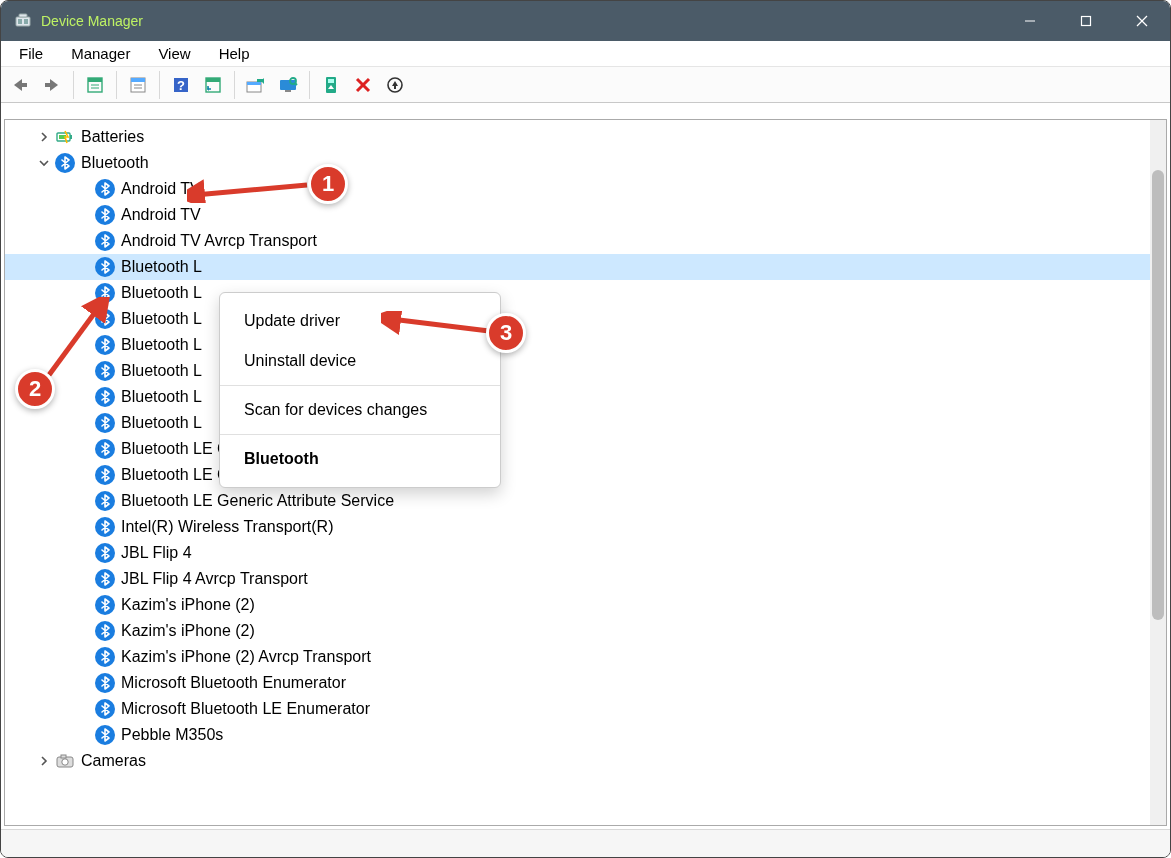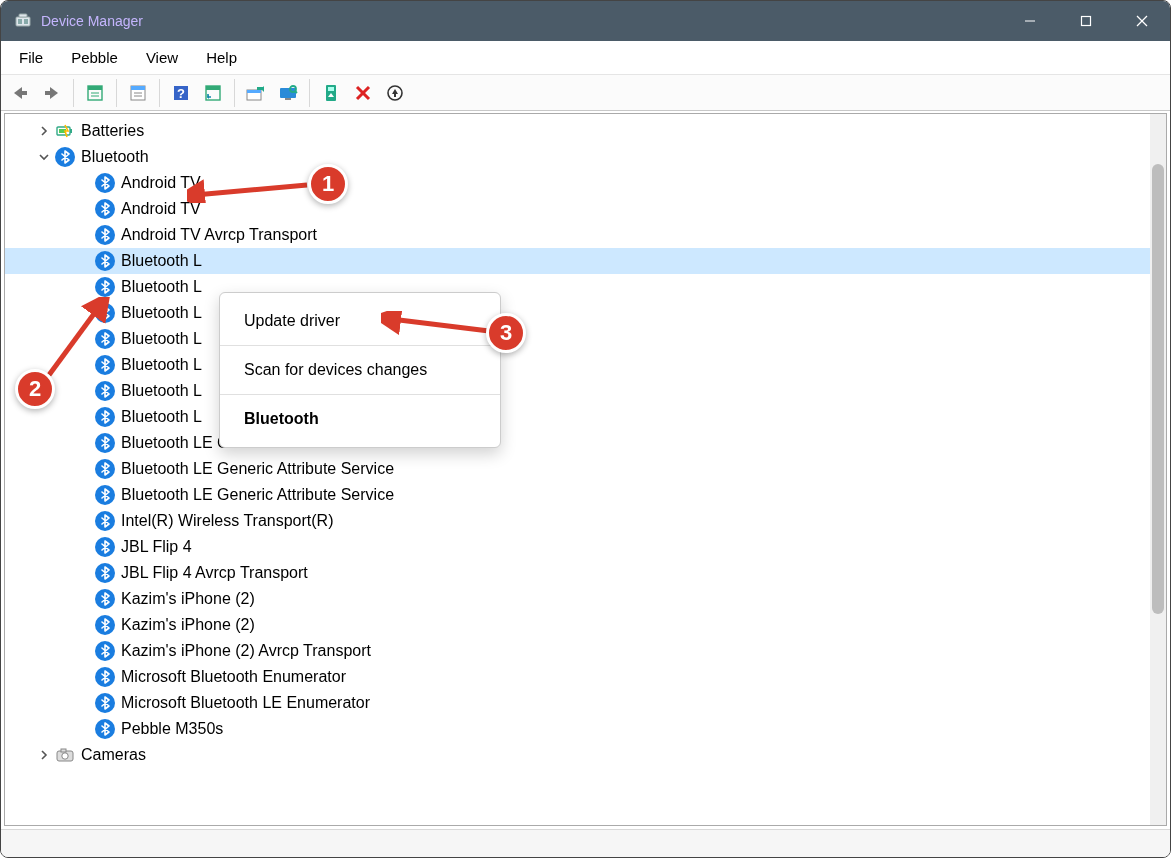--- a/index.html
+++ b/index.html
@@ -1,28 +1,28 @@
 <!DOCTYPE html>
 <html><head>
 <meta charset="utf-8">
 <style>
   * { box-sizing: border-box; }
   html, body { margin: 0; padding: 0; font-family: "Segoe UI", Tahoma, sans-serif; font-size: 15px; color: #000; }
   .window { width: 1171px; height: 858px; border: 1px solid #444; border-radius: 8px; overflow: hidden; position: relative; background: #fff; display: flex; flex-direction: column; }
-  .titlebar { height: 40px; background: #4b5b68; color: #c4b5fd; display: flex; align-items: center; user-select: none; }
+  .titlebar { height: 40px; background: #4b5b68; color: #bef264; display: flex; align-items: center; user-select: none; }
   .titlebar .app-icon { width: 16px; height: 16px; margin: 0 10px 0 14px; display: inline-block; }
   .titlebar .title { font-size: 14px; }
   .titlebar .spacer { flex: 1; }
   .titlebar .wbtn { width: 56px; height: 40px; display: flex; align-items: center; justify-content: center; }
-  .menubar { height: 34px; display: flex; align-items: center; padding: 0 4px; border-bottom: 1px solid #e5e5e5; font-size: 15px; }
+  .menubar { height: 26px; display: flex; align-items: center; padding: 0 4px; border-bottom: 1px solid #e5e5e5; font-size: 15px; }
   .menubar .menu-item { padding: 4px 14px; }
   .toolbar { height: 36px; display: flex; align-items: center; padding: 0 4px; border-bottom: 1px solid #c8c8c8; background: #fbfbfb; gap: 2px; }
   .toolbar .sep { width: 1px; height: 28px; background: #d8d8d8; margin: 0 4px; }
   .toolbar .tbtn { width: 30px; height: 28px; display: flex; align-items: center; justify-content: center; border-radius: 3px; }
-  .content-frame { flex: 1; border: 1px solid #aaa; margin: 2px 3px 3px 3px; display: flex; flex-direction: column; overflow: hidden; }
+  .content-frame { flex: 1; border: 1px solid #aaa; margin: 16px 3px 3px 3px; display: flex; flex-direction: column; overflow: hidden; }
   .tree-wrap { flex: 1; position: relative; overflow: hidden; }
   .tree { position: absolute; inset: 0 16px 0 0; padding: 4px 0 0 0; font-size: 16px; line-height: 1.2; overflow: hidden; }
   .scrollbar-track { position: absolute; right: 0; top: 0; bottom: 0; width: 16px; background: #f0f0f0; }
   .scrollbar-thumb { position: absolute; right: 2px; width: 12px; background: #bdbdbd; border-radius: 6px; top: 50px; height: 450px; }
   .node { display: flex; align-items: center; height: 26px; padding-left: 30px; white-space: nowrap; }
   .node .exp { width: 18px; height: 18px; display: flex; align-items: center; justify-content: center; color: #555; font-size: 11px; margin-right: 2px; }
   .node .ico { width: 20px; height: 20px; margin-right: 6px; display: flex; align-items: center; justify-content: center; }
   .leaf { display: flex; align-items: center; height: 26px; padding-left: 90px; white-space: nowrap; }
   .leaf .ico { width: 20px; height: 20px; margin-right: 6px; display: flex; align-items: center; justify-content: center; }
   .leaf.sel { background: #cde8ff; }
@@ -65,21 +65,21 @@
     <div class="wbtn">
       <svg width="12" height="12" viewBox="0 0 12 12">
           <line x1="1" y1="1" x2="11" y2="11" stroke="#fff" stroke-width="1.3"></line>
           <line x1="11" y1="1" x2="1" y2="11" stroke="#fff" stroke-width="1.3"></line>
         </svg>
     </div>
   </div>
 
   <div class="menubar">
     <div class="menu-item">File</div>
-    <div class="menu-item">Pebble</div>
+    <div class="menu-item">Manager</div>
     <div class="menu-item">View</div>
     <div class="menu-item">Help</div>
   </div>
 
   <div class="toolbar">
     <div class="tbtn">
         <svg width="20" height="16" viewBox="0 0 20 16">
           <path d="M12 2 L4 8 L12 14 Z" fill="#777"></path>
           <rect x="10" y="6" width="7" height="4" fill="#777"></rect>
         </svg>
@@ -436,20 +436,21 @@
       <div class="scrollbar-track">
         <div class="scrollbar-thumb"></div>
       </div>
     </div>
   </div>
 
   <div class="statusbar"></div>
 
   <div class="ctx-menu" id="ctx" style="left:218px; top:291px;">
       <div class="ctx-item">Update driver</div>
+      <div class="ctx-item">Uninstall device</div>
       <div class="ctx-sep"></div>
       <div class="ctx-item">Scan for devices changes</div>
       <div class="ctx-sep"></div>
       <div class="ctx-item bold">Bluetooth</div>
     </div>
 
   <div class="callout" style="left:307px; top:163px;">1</div>
   <div class="callout" style="left:14px; top:368px;">2</div>
   <div class="callout" style="left:485px; top:312px;">3</div>
 

